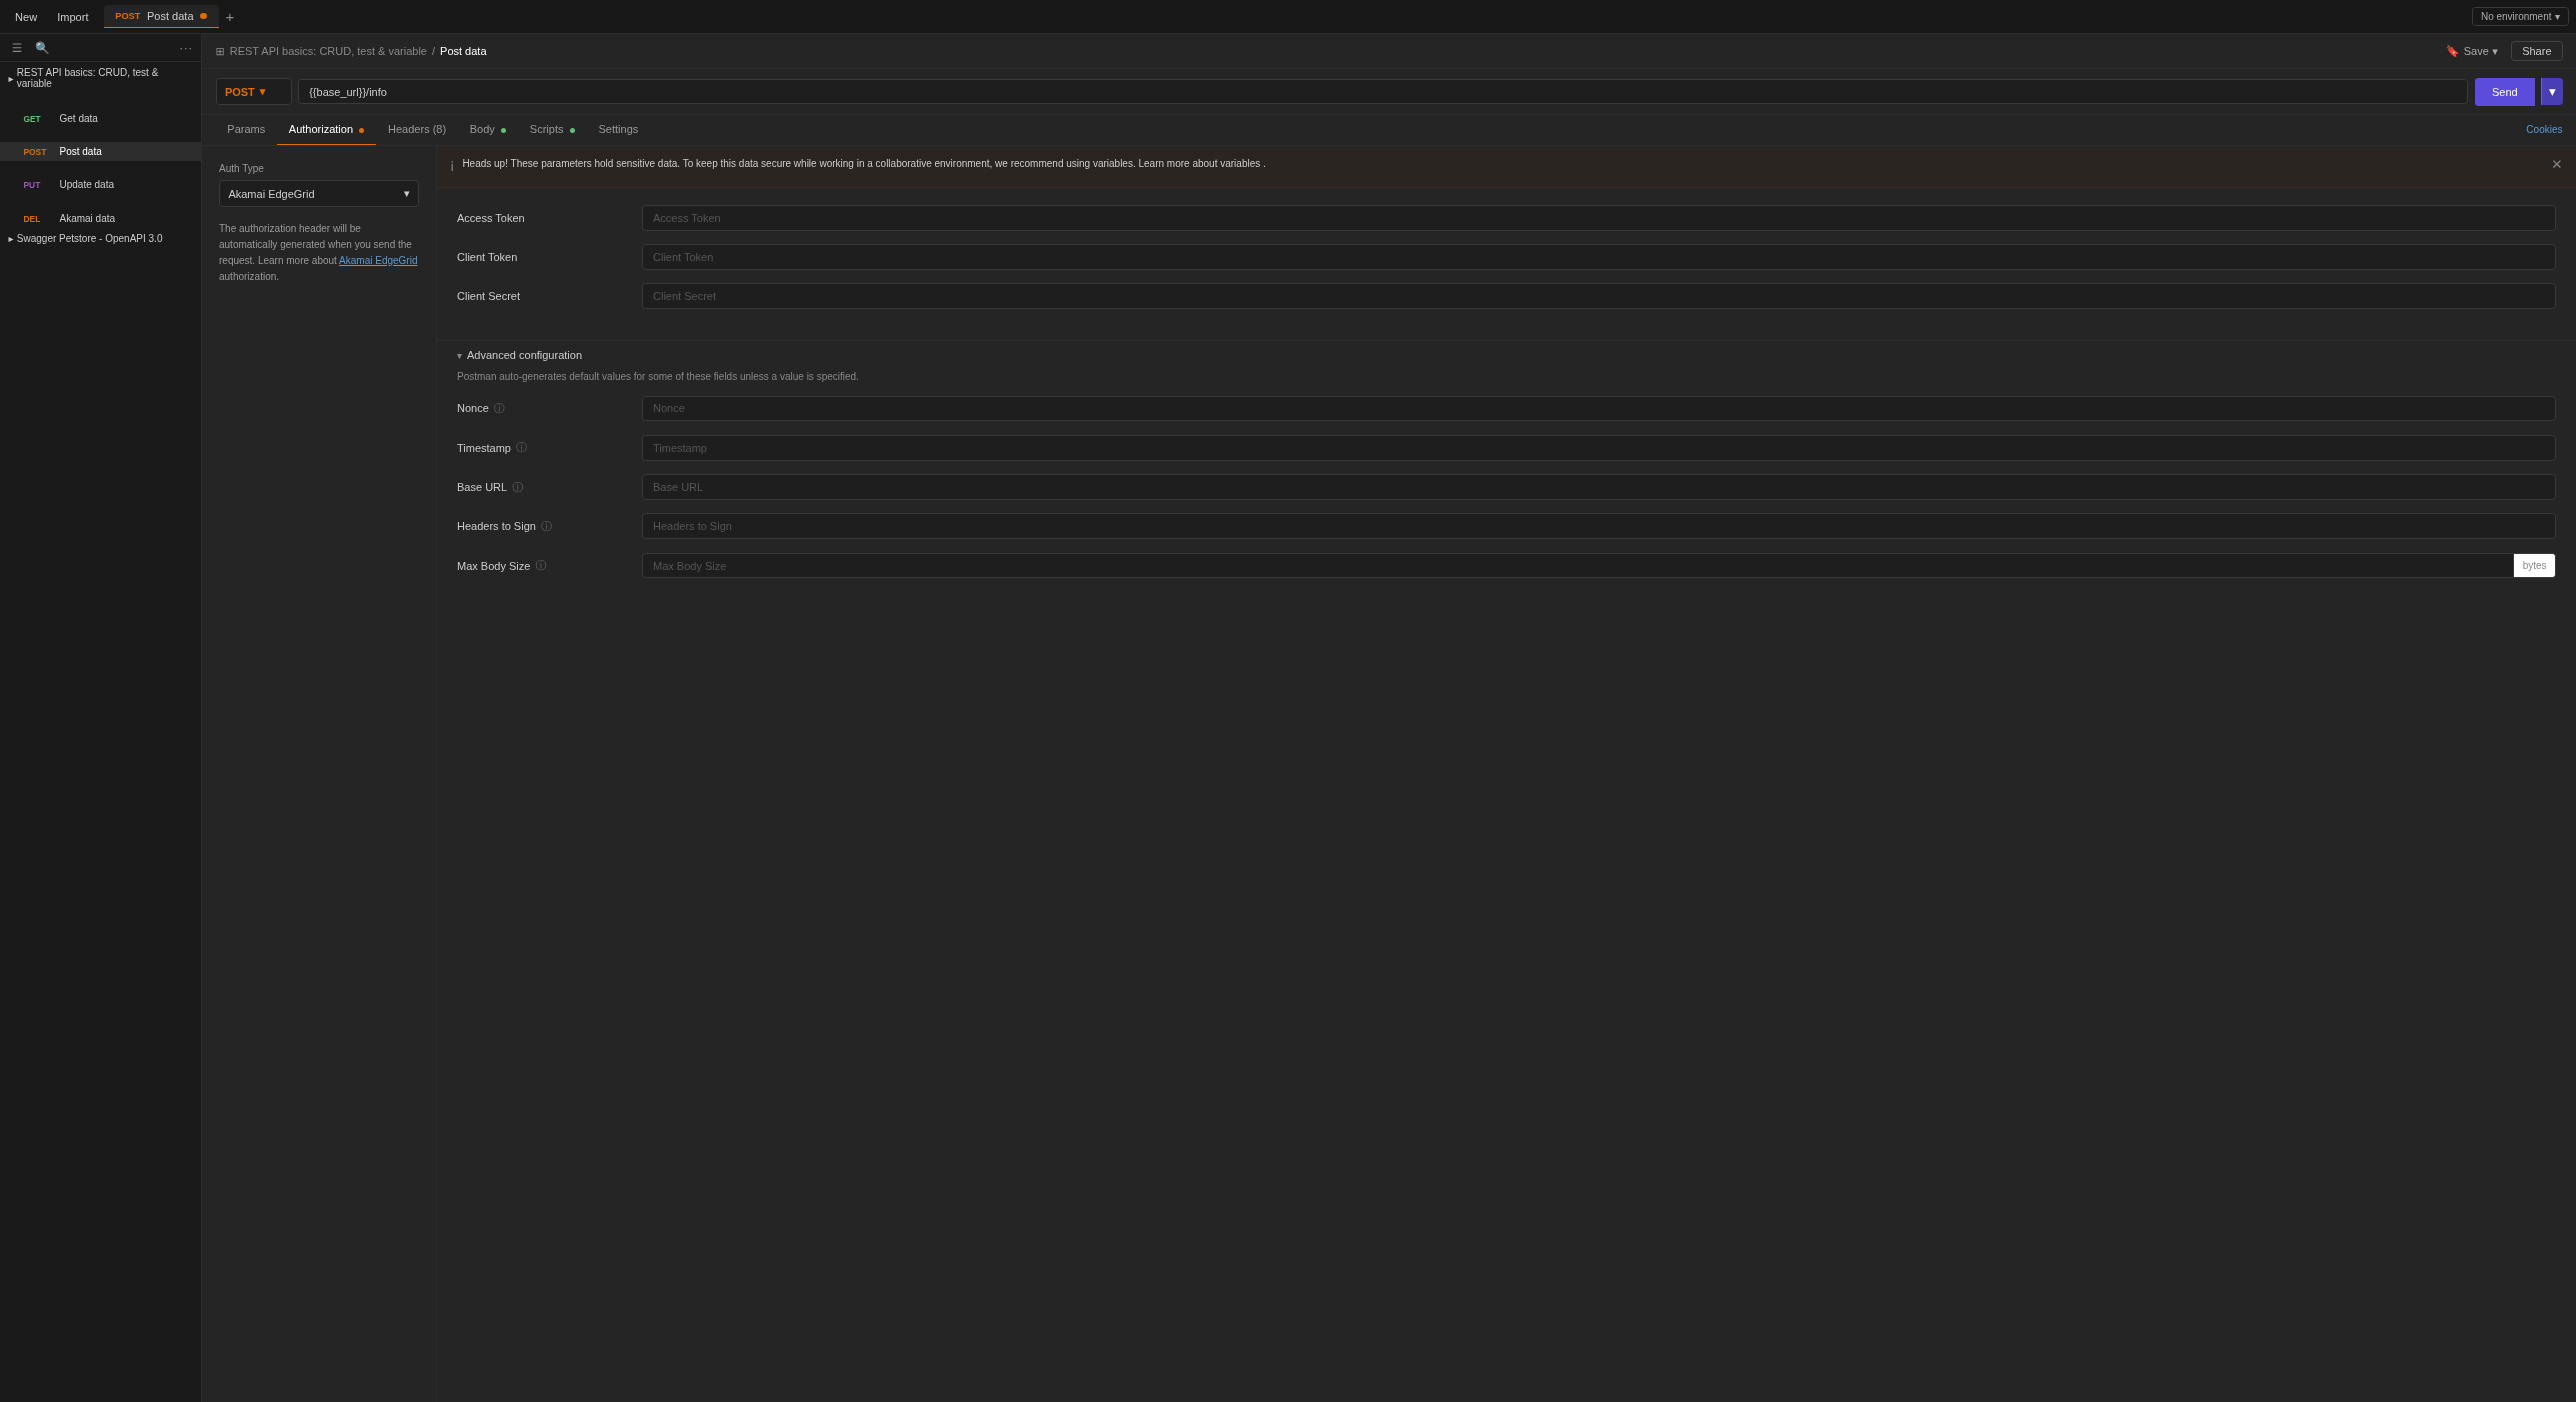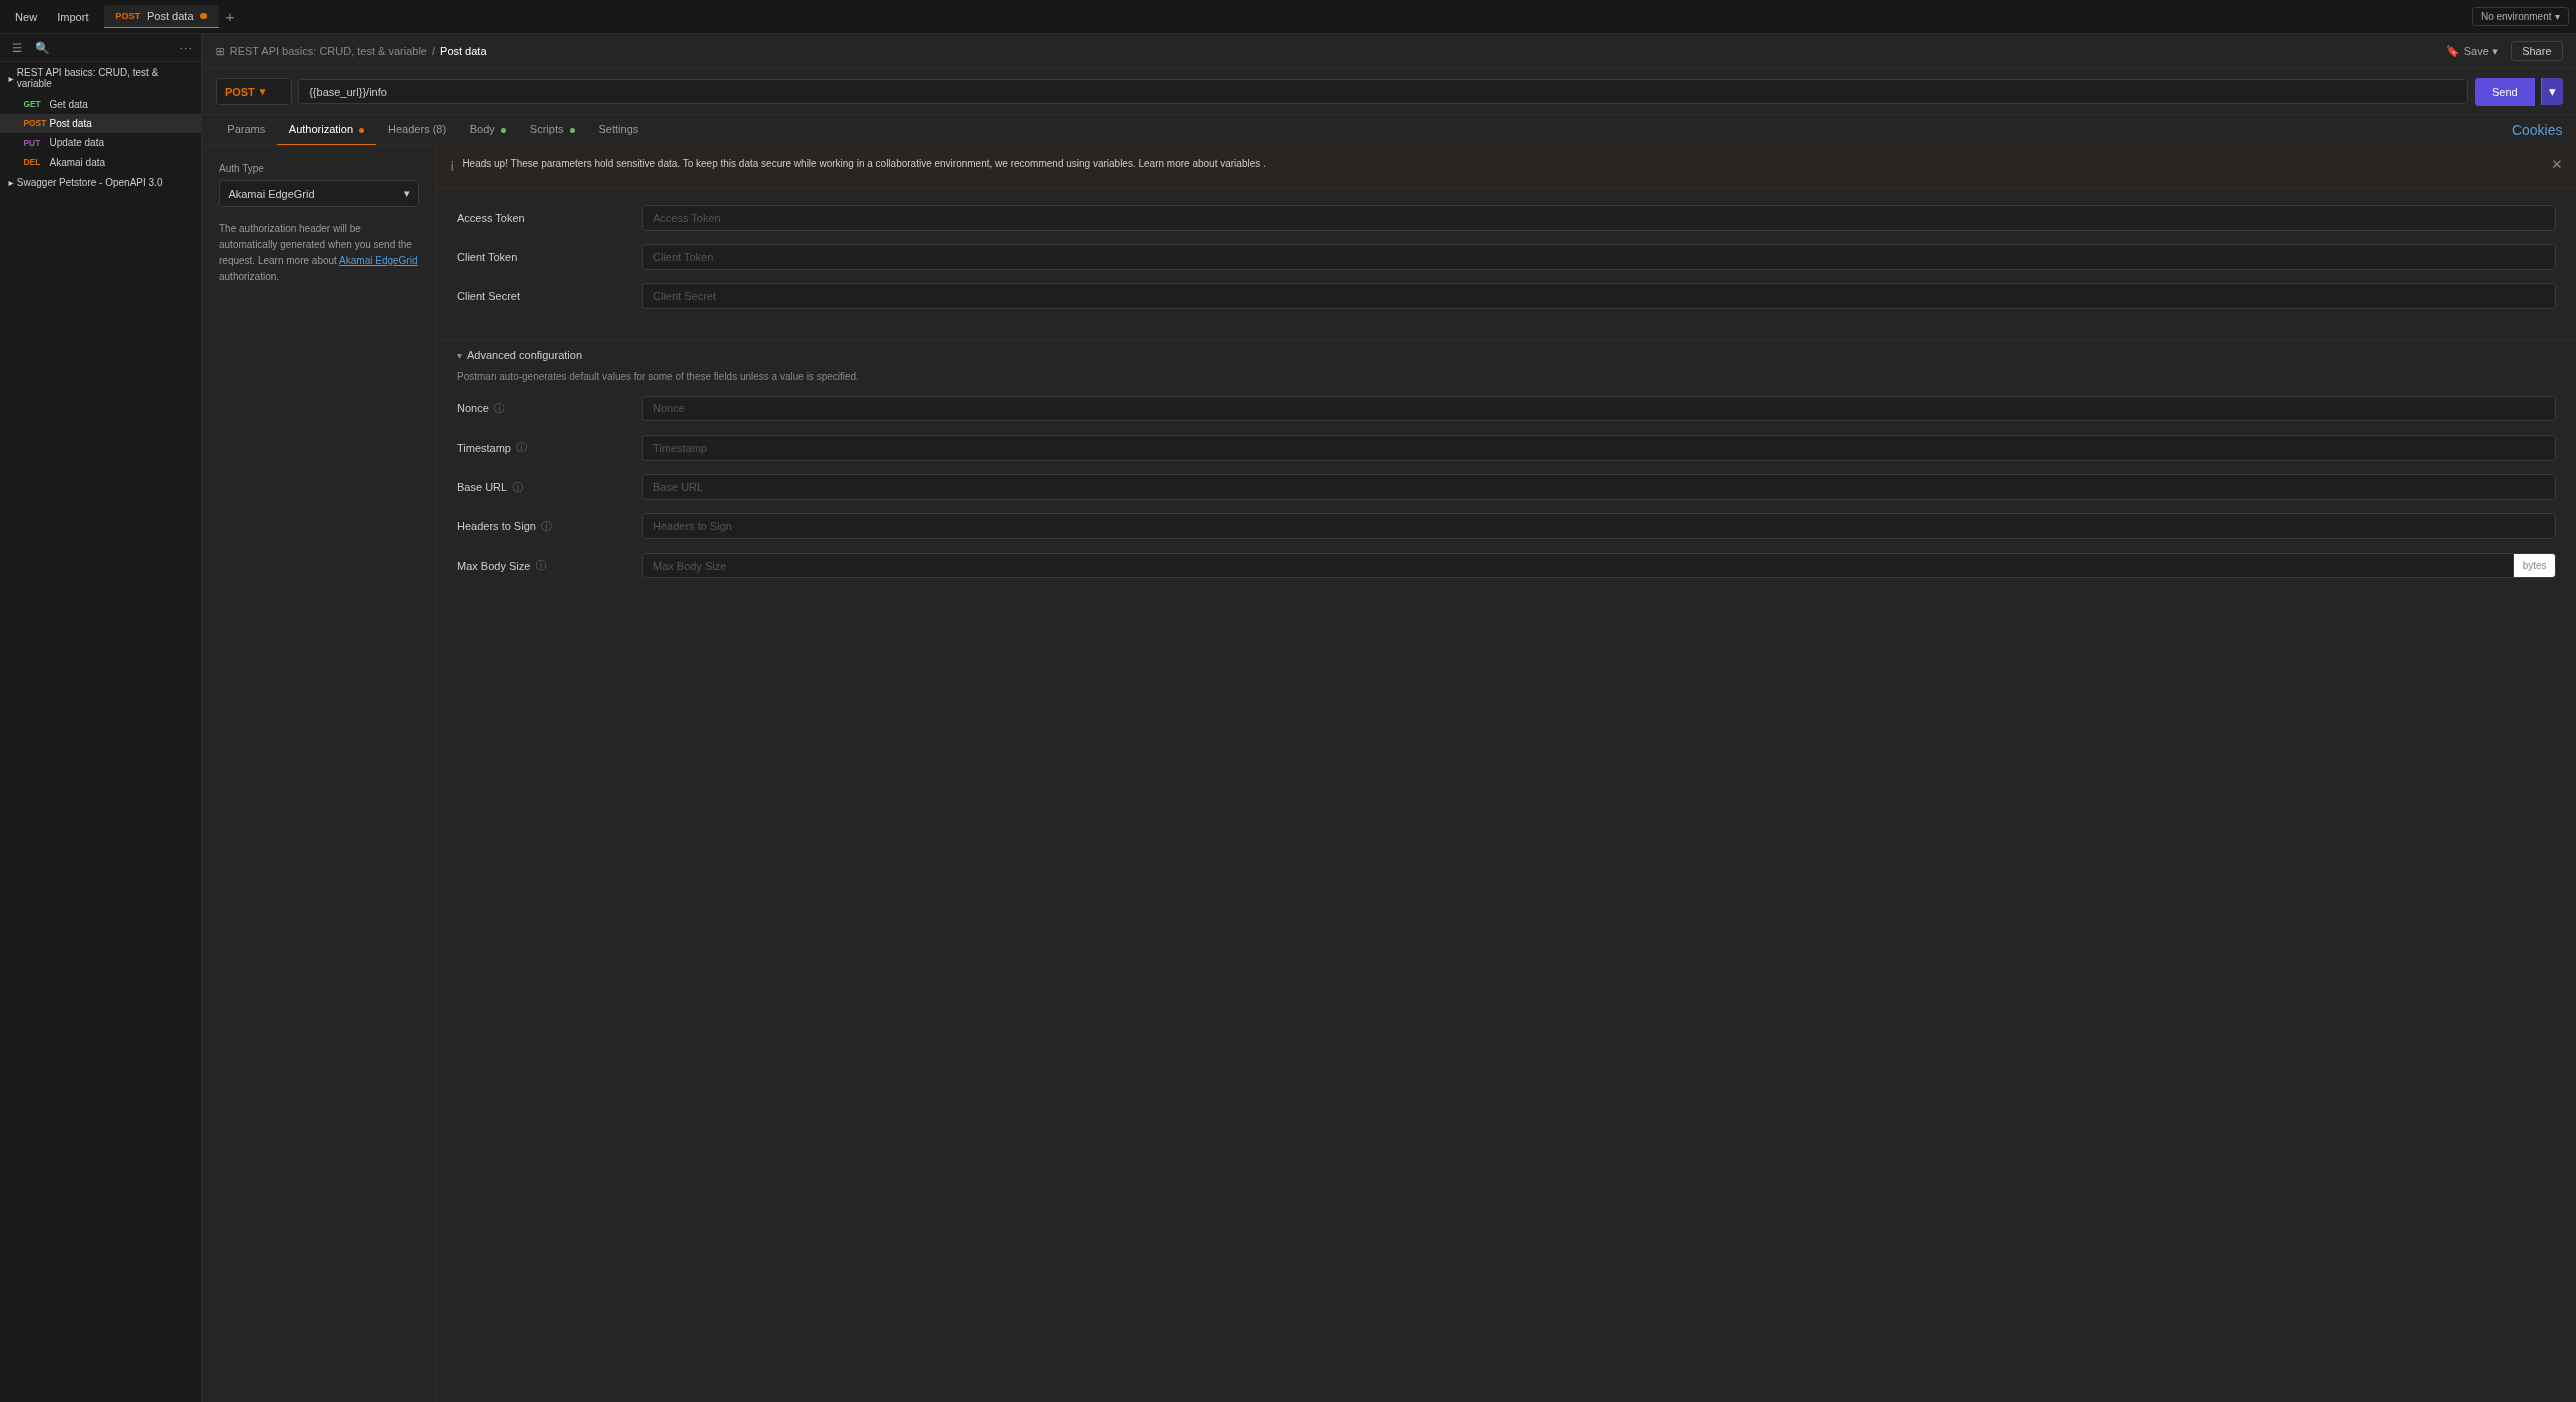--- a/index.html
+++ b/index.html
@@ -20,21 +20,21 @@
     
     .main { display: flex; flex: 1; overflow: hidden; }
 
     
     .sidebar { width: 202px; background: #1a1a1a; border-right: 0.8px solid #2d2d2d; display: flex; flex-direction: column; flex-shrink: 0; }
     .sidebar-top { display: flex; align-items: center; justify-content: space-between; padding: 5px 8.4px; border-bottom: 0.8px solid #2d2d2d; }
     .sidebar-icons { display: flex; gap: 6.7px; }
     .sidebar-icon-btn { background: none; border: none; color: #888; cursor: pointer; padding: 1.7px 3.4px; font-size: 11.8px; }
     .sidebar-more { background: none; border: none; color: #888; cursor: pointer; font-size: 13.5px; }
     .collection-title { font-size: 10px; color: #cccccc; padding: 5px 8.4px; cursor: pointer; display: flex; align-items: center; gap: 3.4px; }
-    .request-item { padding: 4.2px 8.4px 4.2px 23.5px; cursor: pointer; font-size: 10px; display: flex; align-items: center; gap: 1px; }
+    .request-item { padding: 4.2px 8.4px 4.2px 23.5px; cursor: pointer; font-size: 10px; display: flex; align-items: flex-end; gap: 11px; margin-top: 14px; }
     .request-item.active { background: #2d2d2d; color: #fff; }
     .method-tag { font-size: 8.4px; font-weight: bold; min-width: 25px; }
     .method-get { color: #61c071; }
     .method-post { color: #e06c00; }
     .method-put { color: #9b59b6; }
     .method-del { color: #e06c00; }
     .swagger-item { padding: 5px 8.4px; cursor: pointer; font-size: 10px; color: #cccccc; display: flex; align-items: center; gap: 3.4px; }
 
     
     .content { flex: 1; display: flex; flex-direction: column; overflow: hidden; background: #252525; }
@@ -54,21 +54,21 @@
     .send-btn { background: #5b4cdb; color: #fff; border: none; padding: 8px 17px; border-radius: 3.4px 0 0 3.4px; cursor: pointer; font-size: 11px; font-weight: 500; }
     .send-dropdown { background: #4a3eb5; color: #fff; border: none; padding: 5.9px 6.7px; border-radius: 0 3.4px 3.4px 0; cursor: pointer; border-left: 0.8px solid #6a5ce0; }
 
     
     .request-tabs { display: flex; align-items: center; border-bottom: 0.8px solid #2d2d2d; background: #252525; padding: 0 13.5px; }
     .req-tab { padding: 8.4px 11.8px; cursor: pointer; font-size: 11px; color: #999; border-bottom: 1.7px solid transparent; position: relative; }
     .req-tab.active { color: #fff; border-bottom: 1.7px solid #e06c00; }
     .req-tab .tab-dot { display: inline-block; width: 5px; height: 5px; border-radius: 50%; margin-left: 3.4px; vertical-align: middle; }
     .req-tab .tab-dot.orange { background: #e06c00; }
     .req-tab .tab-dot.green { background: #61c071; }
-    .cookies-link { margin-left: auto; color: #5b9bd5; cursor: pointer; font-size: 14px; }
+    .cookies-link { margin-left: auto; color: #5b9bd5; cursor: pointer; font-size: 10px; }
 
     
     .auth-content { flex: 1; overflow-y: auto; padding: 0; display: flex; }
     .auth-left { width: 235px; padding: 17px; border-right: 0.8px solid #2d2d2d; flex-shrink: 0; }
     .auth-right { flex: 1; display: flex; flex-direction: column; overflow-y: auto; }
 
     .auth-type-label { font-size: 10px; color: #999; margin-bottom: 6.7px; }
     .auth-type-select { width: 100%; background: #1e1e1e; border: 0.8px solid #3a3a3a; color: #cccccc; padding: 5.9px 8.4px; border-radius: 3.4px; cursor: pointer; font-size: 11px; display: flex; align-items: center; justify-content: space-between; }
 
     .auth-description { margin-top: 13.5px; font-size: 10px; color: #999; line-height: 1.6; }

